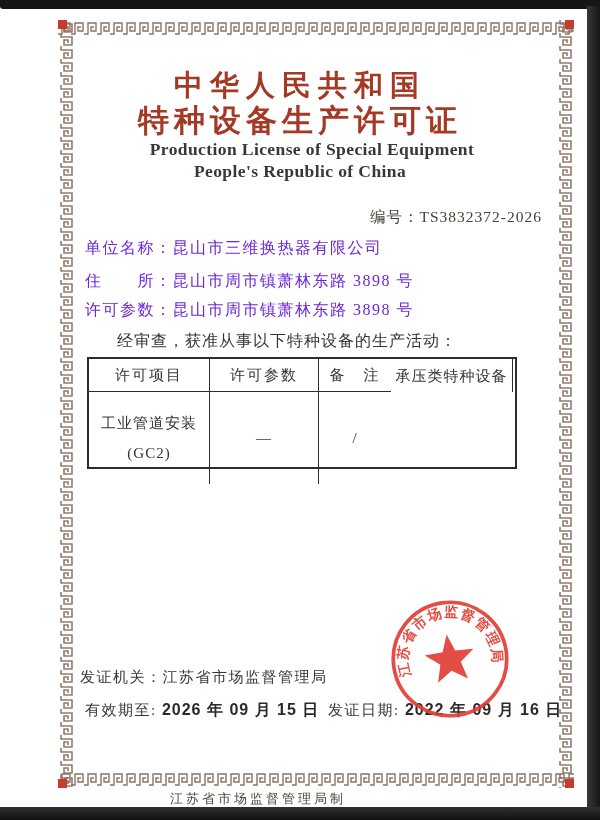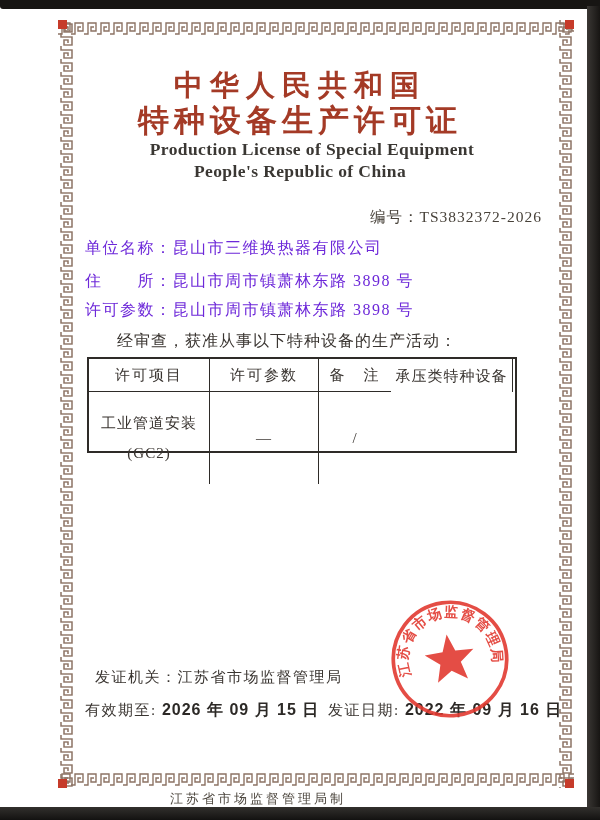--- a/index.html
+++ b/index.html
@@ -20,31 +20,31 @@
   #title-cn-1{top:66px;font-size:29px;letter-spacing:7px;}
   #title-cn-2{top:100px;font-size:31px;letter-spacing:5px;}
   .title-en{position:absolute;left:0;width:600px;text-align:center;color:#3a3733;font-weight:700;font-size:17.5px;letter-spacing:.4px;}
   #title-en-1{top:139px;padding-left:12px;} #title-en-2{top:161px;}
 
   #license-no-line{position:absolute;top:207px;right:58px;font-size:15.5px;color:#474139;letter-spacing:1px;}
   .field-line{position:absolute;left:85px;font-size:16px;letter-spacing:1.5px;color:#6d28d9;}
   #field-0{top:238px;} #field-1{top:271px;} #field-2{top:300px;}
   #approval-note{position:absolute;left:117px;top:331px;font-size:16px;letter-spacing:1px;color:#3a3531;}
 
-  #license-table{position:absolute;left:87px;top:357px;width:430px;height:96px;
+  #license-table{position:absolute;left:87px;top:357px;width:430px;height:112px;
     border:2px solid #2e2b28;display:grid;grid-template-columns:121px 109px 72px 122px;grid-template-rows:33px 92px;box-sizing:border-box;}
   #license-table .cell{border-right:1px solid #2e2b28;border-bottom:1px solid #2e2b28;
     display:flex;flex-direction:column;align-items:center;justify-content:center;font-size:15px;letter-spacing:1px;}
   #license-table .cell.last-col{border-right:none;}
   #license-table .cell.body-row{border-bottom:none;font-size:15px;}
   #license-table .hdr{letter-spacing:2px;}
   .cell-line{line-height:30px;white-space:nowrap;}
 
   .bottom-line{position:absolute;font-size:15px;letter-spacing:1.5px;color:#3a3531;}
-  #issuer-line{left:95px;top:668px;}
+  #issuer-line{left:80px;top:668px;}
   #valid-line{left:85px;top:700px;}
   #issue-line{left:328px;top:700px;}
   .date-value{font-family:"Liberation Sans","DejaVu Sans",sans-serif;font-weight:700;font-size:16px;color:#2c2926;letter-spacing:1px;}
 
   #seal{position:absolute;left:383px;top:592px;width:134px;height:134px;opacity:.9;}
   #footer-line{position:absolute;left:0;top:790px;width:516px;text-align:center;font-size:13px;letter-spacing:3px;color:#4c463e;}
 </style>
 </head>
 <body>
 

